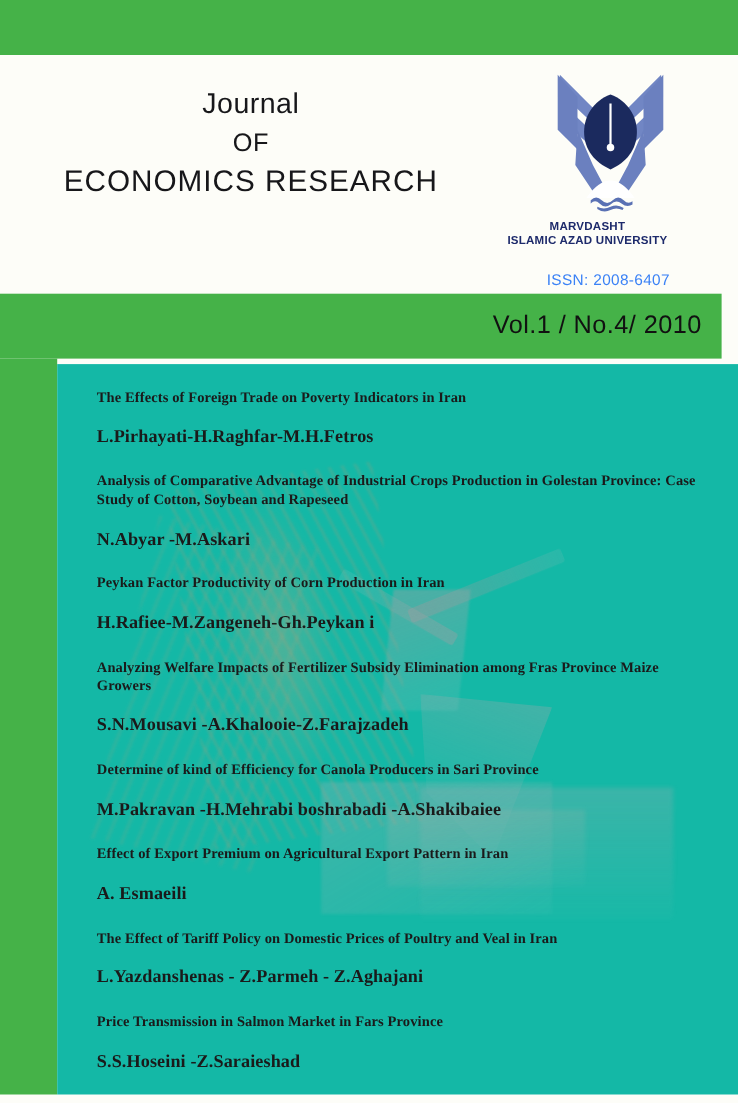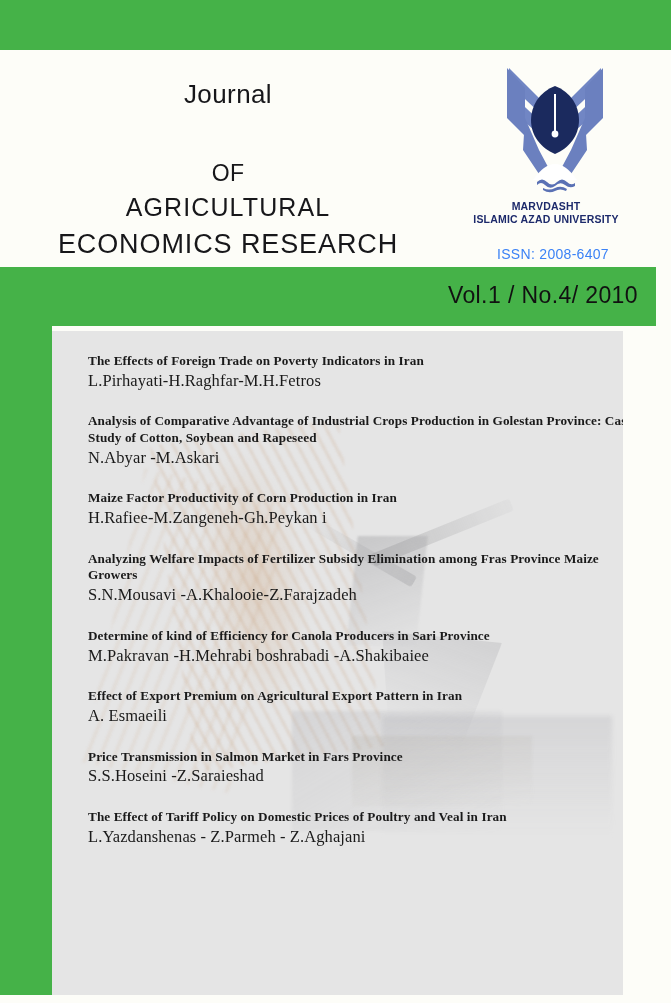--- a/index.html
+++ b/index.html
@@ -45,37 +45,37 @@
     top: 26px;
     width: 420px;
     text-align: center;
     color: #17171a;
     font-family: "Liberation Sans", sans-serif;
     font-weight: 400;
     line-height: 1.42;
     letter-spacing: 0.4px;
   }
   .jt-line1 { font-size: 26px; }
-  .jt-line2 { font-size: 23px; margin-top: 44px; }
+  .jt-line2 { font-size: 23px; }
   .jt-line3 { font-size: 25px; letter-spacing: 1.1px; }
   .jt-line4 { font-size: 27px; letter-spacing: 0.9px; }
 
   
   .logo-wrap {
     position: absolute;
     left: 503px;
     top: 8px;
     width: 104px;
     height: 140px;
   }
   .logo-wrap svg { display: block; }
 
   .uni-name {
     position: absolute;
-    left: 428px;
+    left: 416px;
     top: 150px;
     width: 236px;
     text-align: center;
     color: #1d2a6b;
     font-family: "Liberation Sans", sans-serif;
     font-weight: bold;
     font-size: 10.5px;
     line-height: 1.28;
     letter-spacing: 0.2px;
   }
@@ -121,23 +121,23 @@
     width: 52px;
     height: 669px;
     background: #45b248;
   }
 
   
   .content-panel {
     position: absolute;
     left: 52px;
     top: 331px;
-    width: 571px;
+    width: 619px;
     height: 664px;
-    background: #e5e5e5;
+    background: #14b8a6;
     overflow: hidden;
   }
 
   
   .wm {
     position: absolute;
     pointer-events: none;
   }
   .wm-wheat {
     left: 120px;
@@ -231,41 +231,40 @@
   .article-title {
     font-family: "Liberation Serif", serif;
     font-weight: bold;
     font-size: 13.2px;
     line-height: 1.26;
     color: #1a1a1a;
     letter-spacing: 0.1px;
   }
   .article-authors {
     font-family: "Liberation Serif", serif;
-    font-weight: 400;
+    font-weight: 700;
     font-size: 16.5px;
     line-height: 1.26;
     color: #1a1a1a;
-    margin-top: 1px;
+    margin-top: 17px;
     letter-spacing: 0.1px;
   }
 </style>
 </head>
 <body>
 
 <div id="cover">
 
   <div class="band-top"></div>
 
   <div class="masthead">
 
     <div class="journal-title">
       <div class="jt-line1">Journal</div>
       <div class="jt-line2">OF</div>
-      <div class="jt-line3">AGRICULTURAL</div>
       <div class="jt-line4">ECONOMICS RESEARCH</div>
     </div>
 
     <div class="logo-wrap">
       <svg width="104" height="140" viewBox="0 0 104 140" xmlns="http://www.w3.org/2000/svg">
 
         <path d="M6 10 L40 44 L40 58 L6 26 Z" fill="#7186c4"></path>
         <path d="M6 34 L40 66 L40 80 L6 50 Z" fill="#7186c4"></path>
         <path d="M4 10 L4 60 L22 78 L22 30 Z" fill="#6b80bf"></path>
 
@@ -322,45 +321,45 @@
         <div class="article-authors">L.Pirhayati-H.Raghfar-M.H.Fetros</div>
       </div>
 
       <div class="article">
         <div class="article-title">Analysis of Comparative Advantage of Industrial Crops Production in Golestan Province: Case Study of Cotton, Soybean and Rapeseed</div>
         <div class="article-authors">N.Abyar -M.Askari</div>
       </div>
 
 
       <div class="article">
-        <div class="article-title">Maize Factor Productivity of  Corn Production in Iran</div>
+        <div class="article-title">Peykan Factor Productivity of  Corn Production in Iran</div>
         <div class="article-authors">H.Rafiee-M.Zangeneh-Gh.Peykan i</div>
       </div>
 
       <div class="article">
         <div class="article-title">Analyzing Welfare Impacts of Fertilizer Subsidy Elimination among Fras Province Maize Growers</div>
         <div class="article-authors">S.N.Mousavi -A.Khalooie-Z.Farajzadeh</div>
       </div>
 
       <div class="article">
         <div class="article-title">Determine of kind of Efficiency for Canola Producers in Sari Province</div>
         <div class="article-authors">M.Pakravan -H.Mehrabi boshrabadi -A.Shakibaiee</div>
       </div>
 
       <div class="article">
         <div class="article-title">Effect of Export Premium on Agricultural Export Pattern in Iran</div>
         <div class="article-authors">A. Esmaeili</div>
       </div>
 
       <div class="article">
+        <div class="article-title">The Effect of Tariff Policy on Domestic Prices of Poultry and Veal in Iran</div>
+        <div class="article-authors">L.Yazdanshenas - Z.Parmeh - Z.Aghajani</div>
+      </div>
+
+      <div class="article">
         <div class="article-title">Price Transmission in Salmon Market in Fars Province</div>
         <div class="article-authors">S.S.Hoseini -Z.Saraieshad</div>
       </div>
 
-      <div class="article">
-        <div class="article-title">The Effect of Tariff Policy on Domestic Prices of Poultry and Veal in Iran</div>
-        <div class="article-authors">L.Yazdanshenas - Z.Parmeh - Z.Aghajani</div>
-      </div>
-
     </div>
   </div>
 
 </div>
 
 </body></html>

